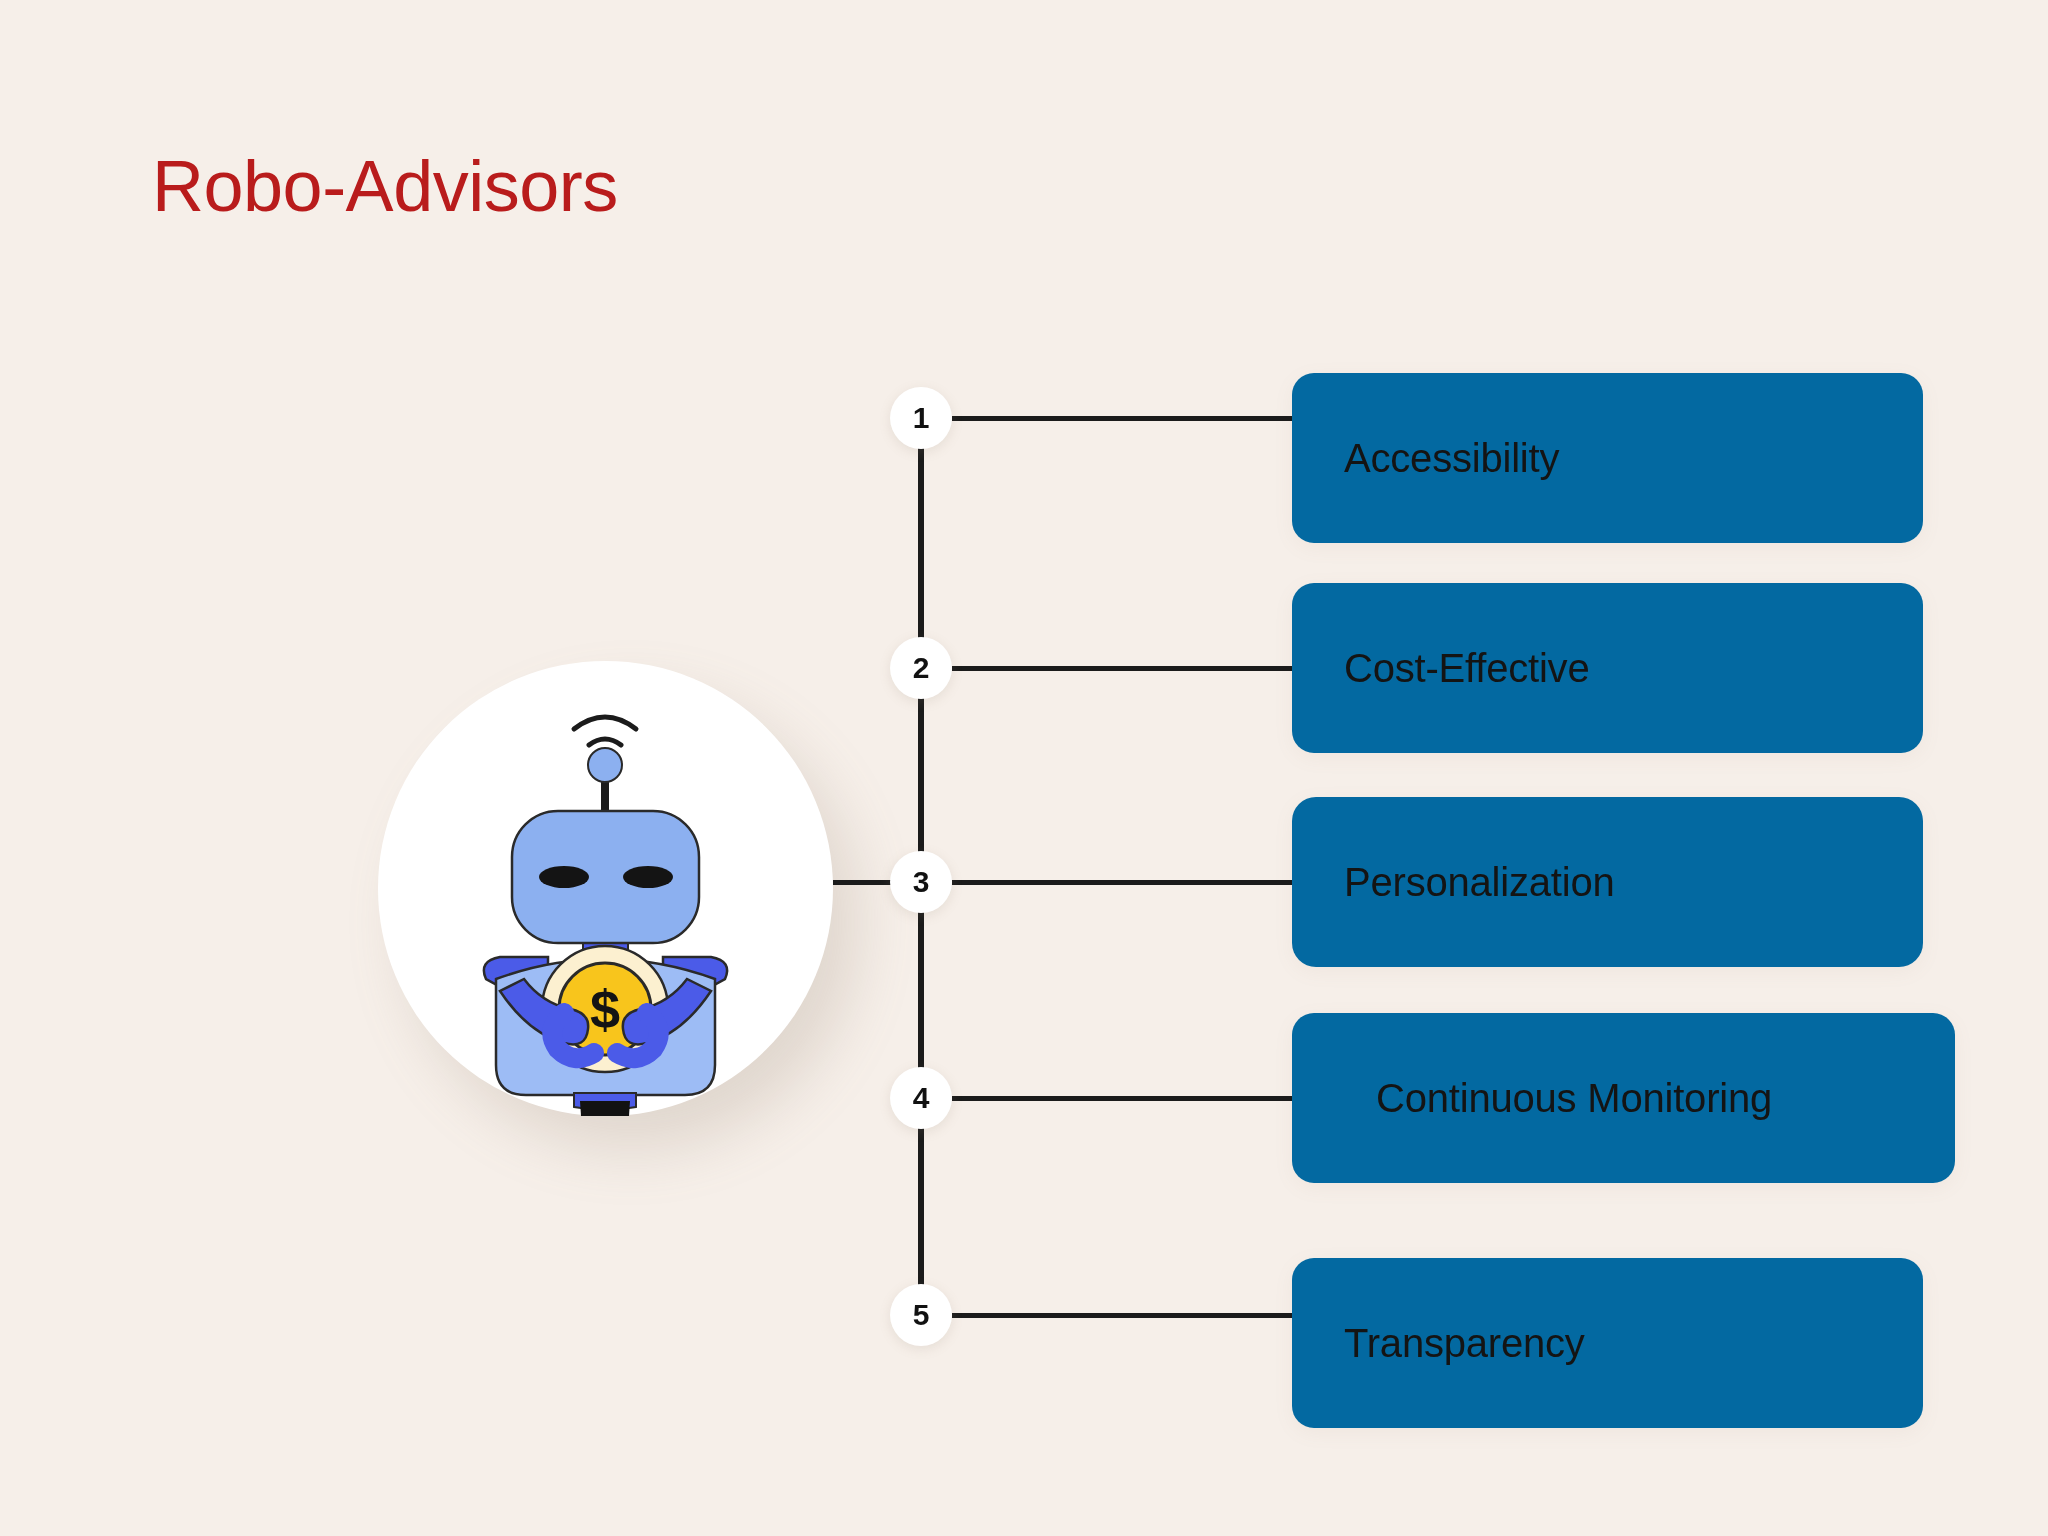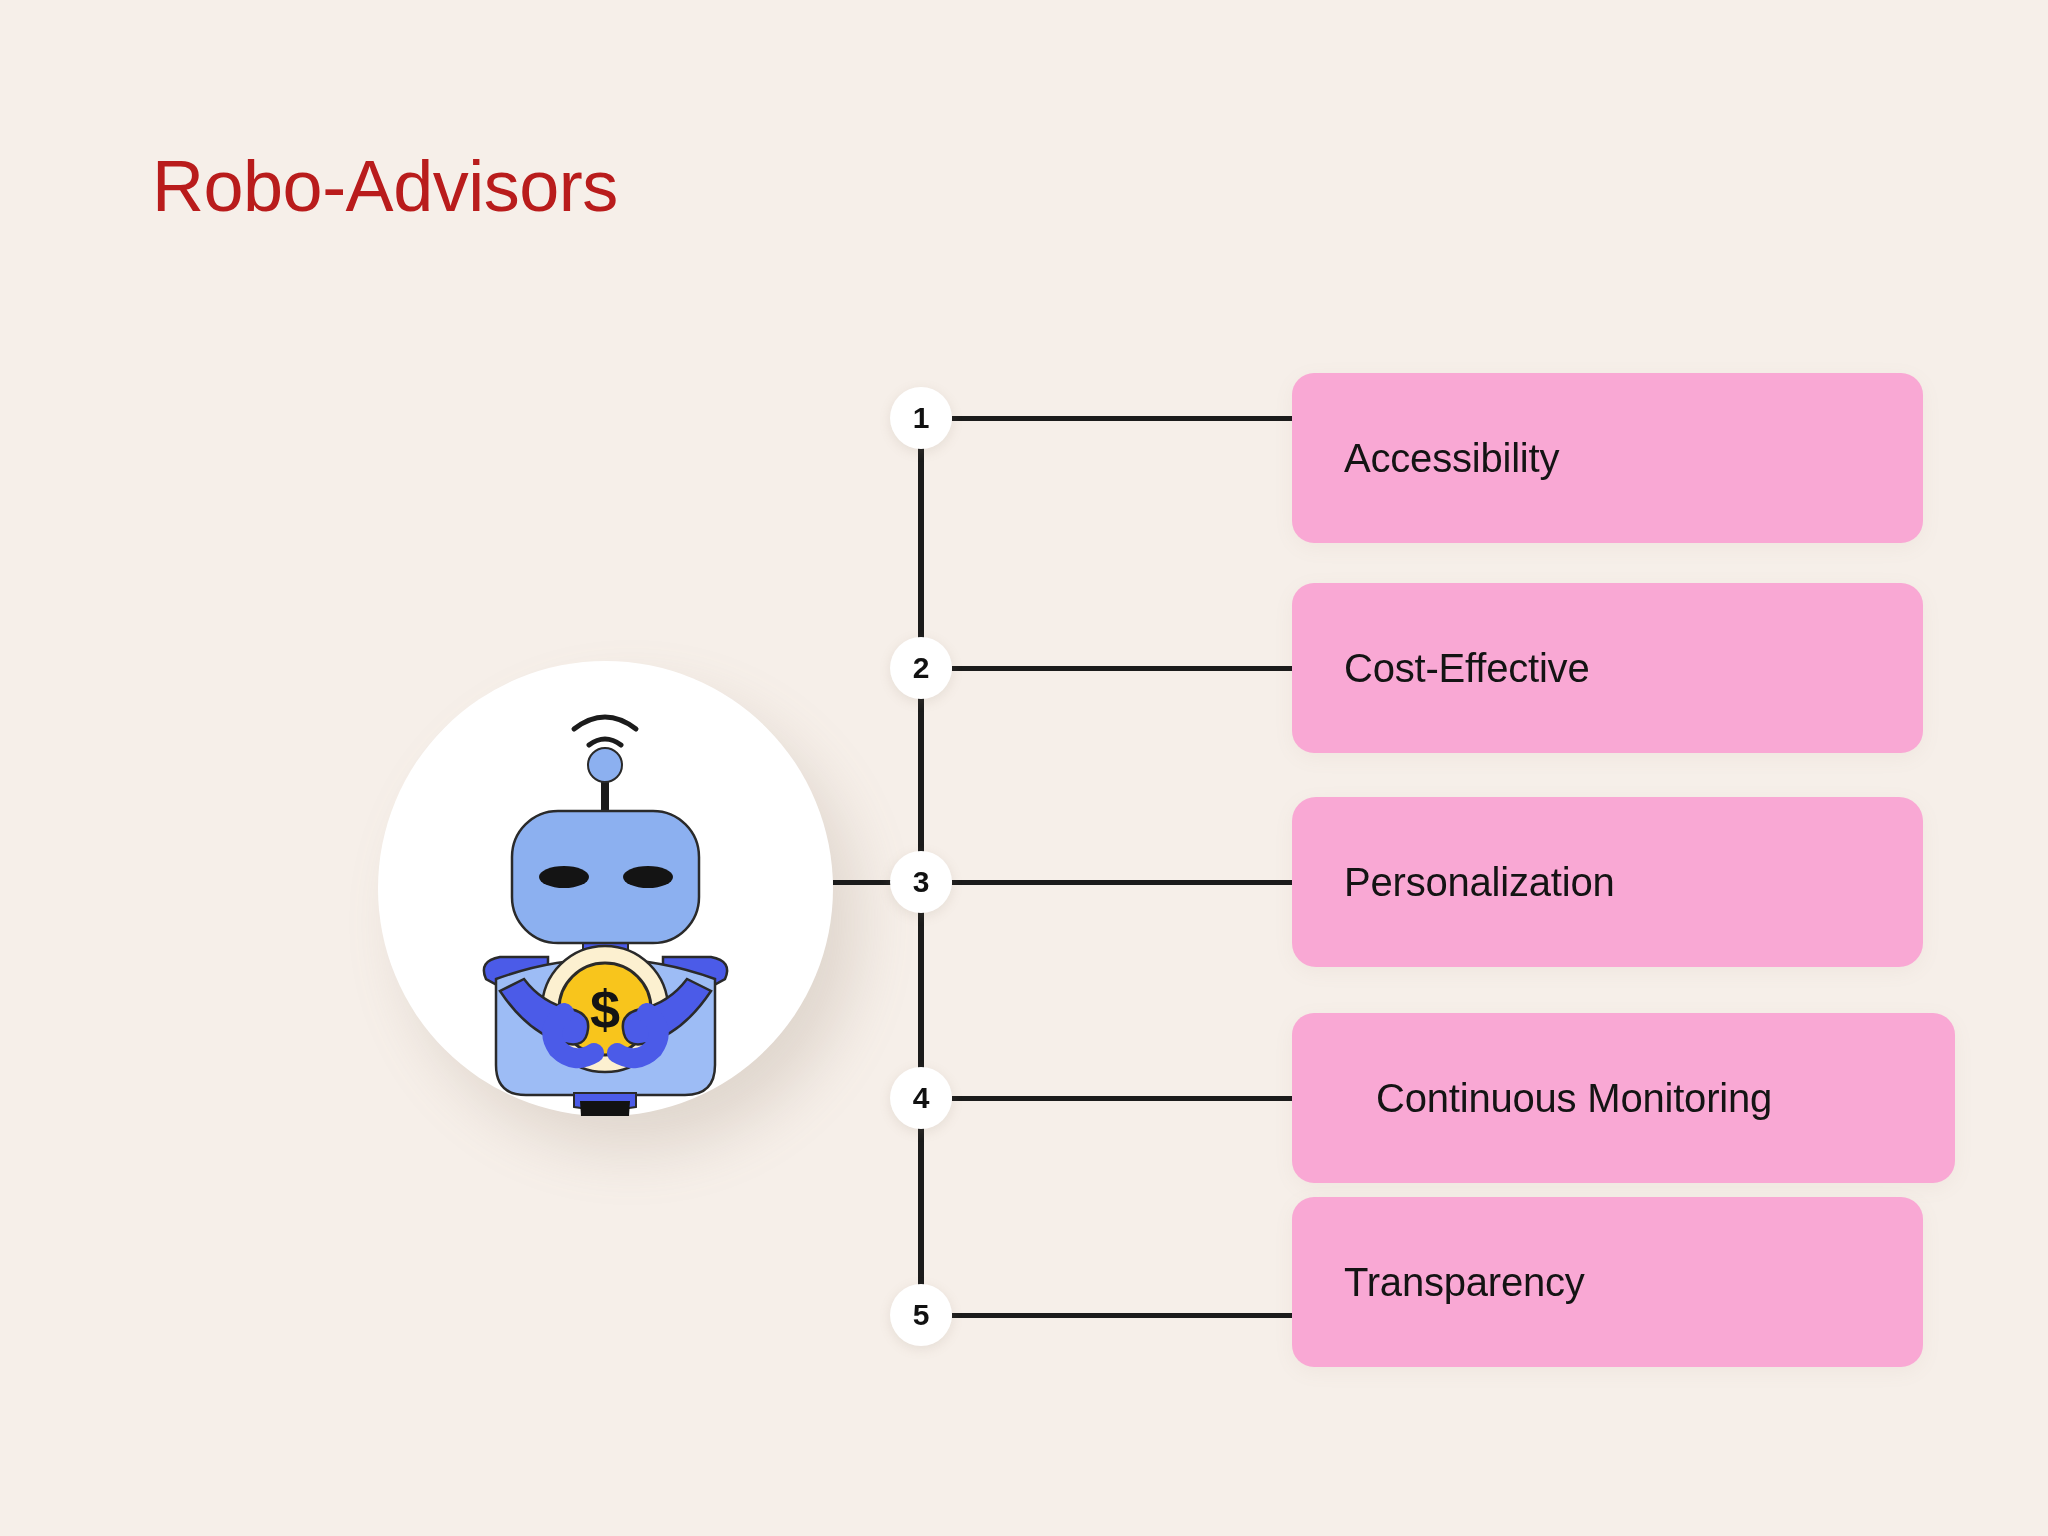--- a/index.html
+++ b/index.html
@@ -99,21 +99,21 @@
     background: #1b1b1b;
     z-index: 2;
   }
 
   
   .card {
     position: absolute;
     left: 1292px;
     width: 631px;
     height: 170px;
-    background: #f9a8d4;
+    background: #0369a1;
     border-radius: 22px;
     display: flex;
     align-items: center;
     box-shadow: 0 5px 20px rgba(150, 130, 112, 0.07);
   }
   .card-label {
     padding-left: 52px;
     font-size: 40px;
     font-weight: 300;
     color: #141414;
@@ -191,17 +191,17 @@
   </div>
 
   <div class="badge" style="left:890px; top:1067px;">4</div>
   <div class="connector" style="left:952px; top:1096px; width:340px;"></div>
   <div class="card" style="top:1013px;padding-left:32px;">
     <span class="card-label">Continuous Monitoring</span>
   </div>
 
   <div class="badge" style="left:890px; top:1284px;">5</div>
   <div class="connector" style="left:952px; top:1313px; width:340px;"></div>
-  <div class="card" style="top:1197px;text-align:center;">
+  <div class="card" style="top:1258px;text-align:center;">
     <span class="card-label">Transparency</span>
   </div>
 
 </div>
 
 </body></html>

